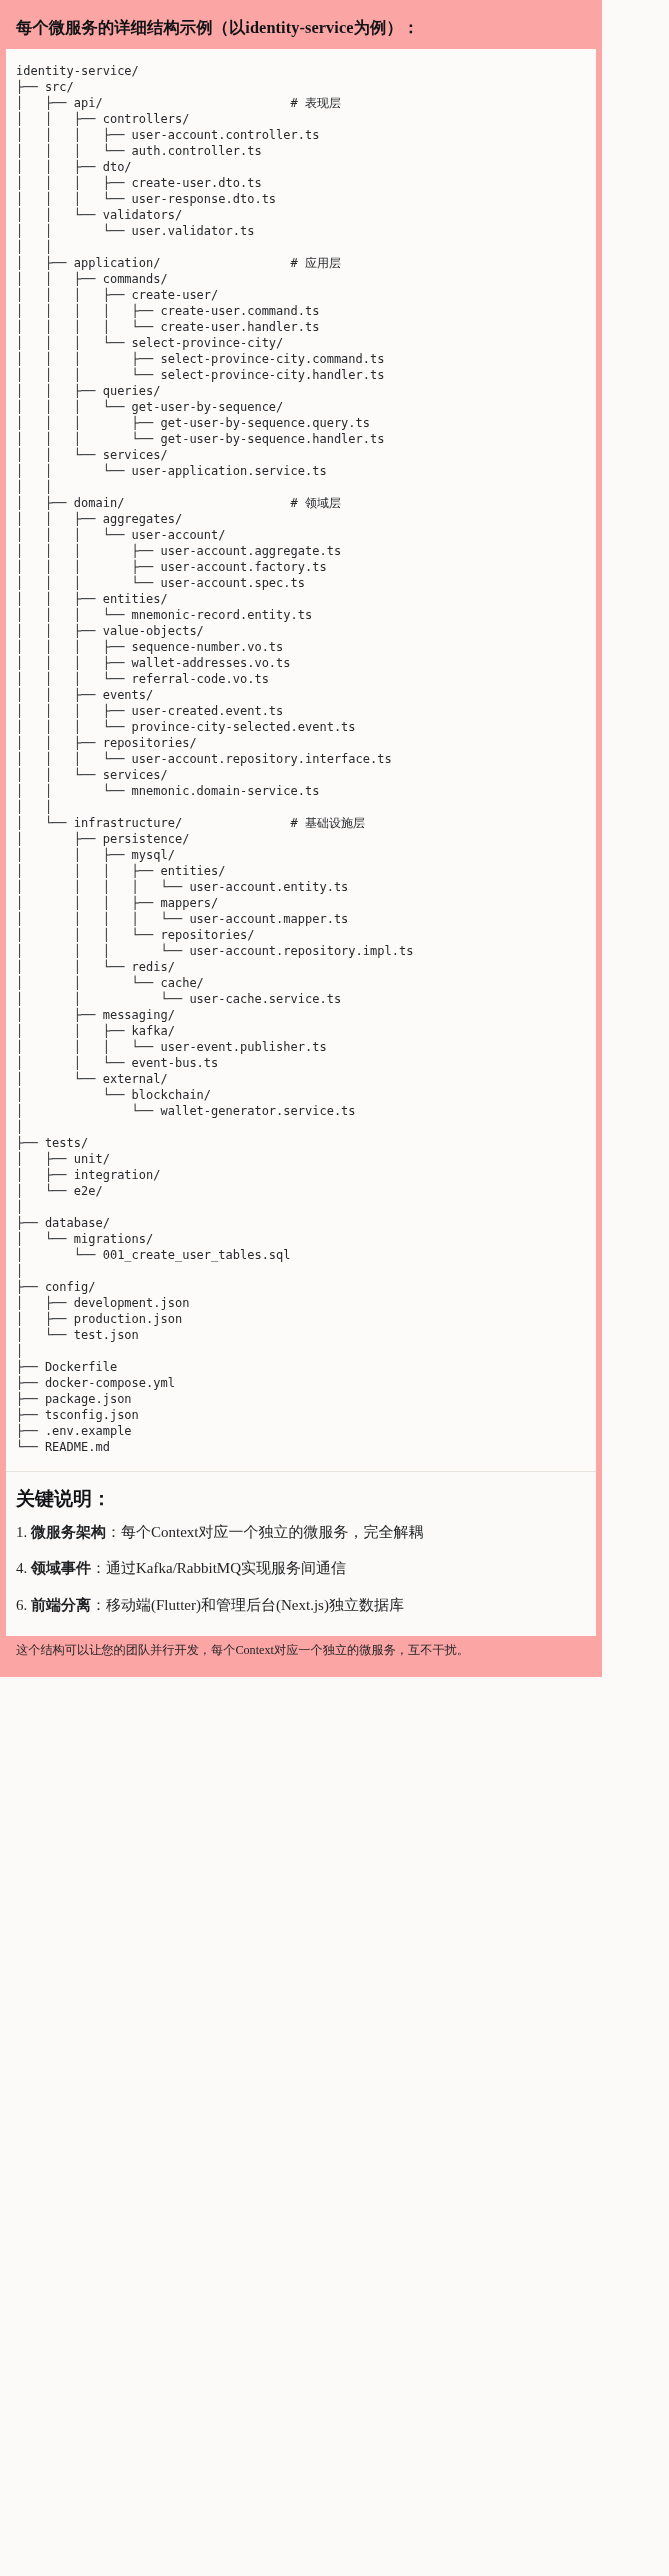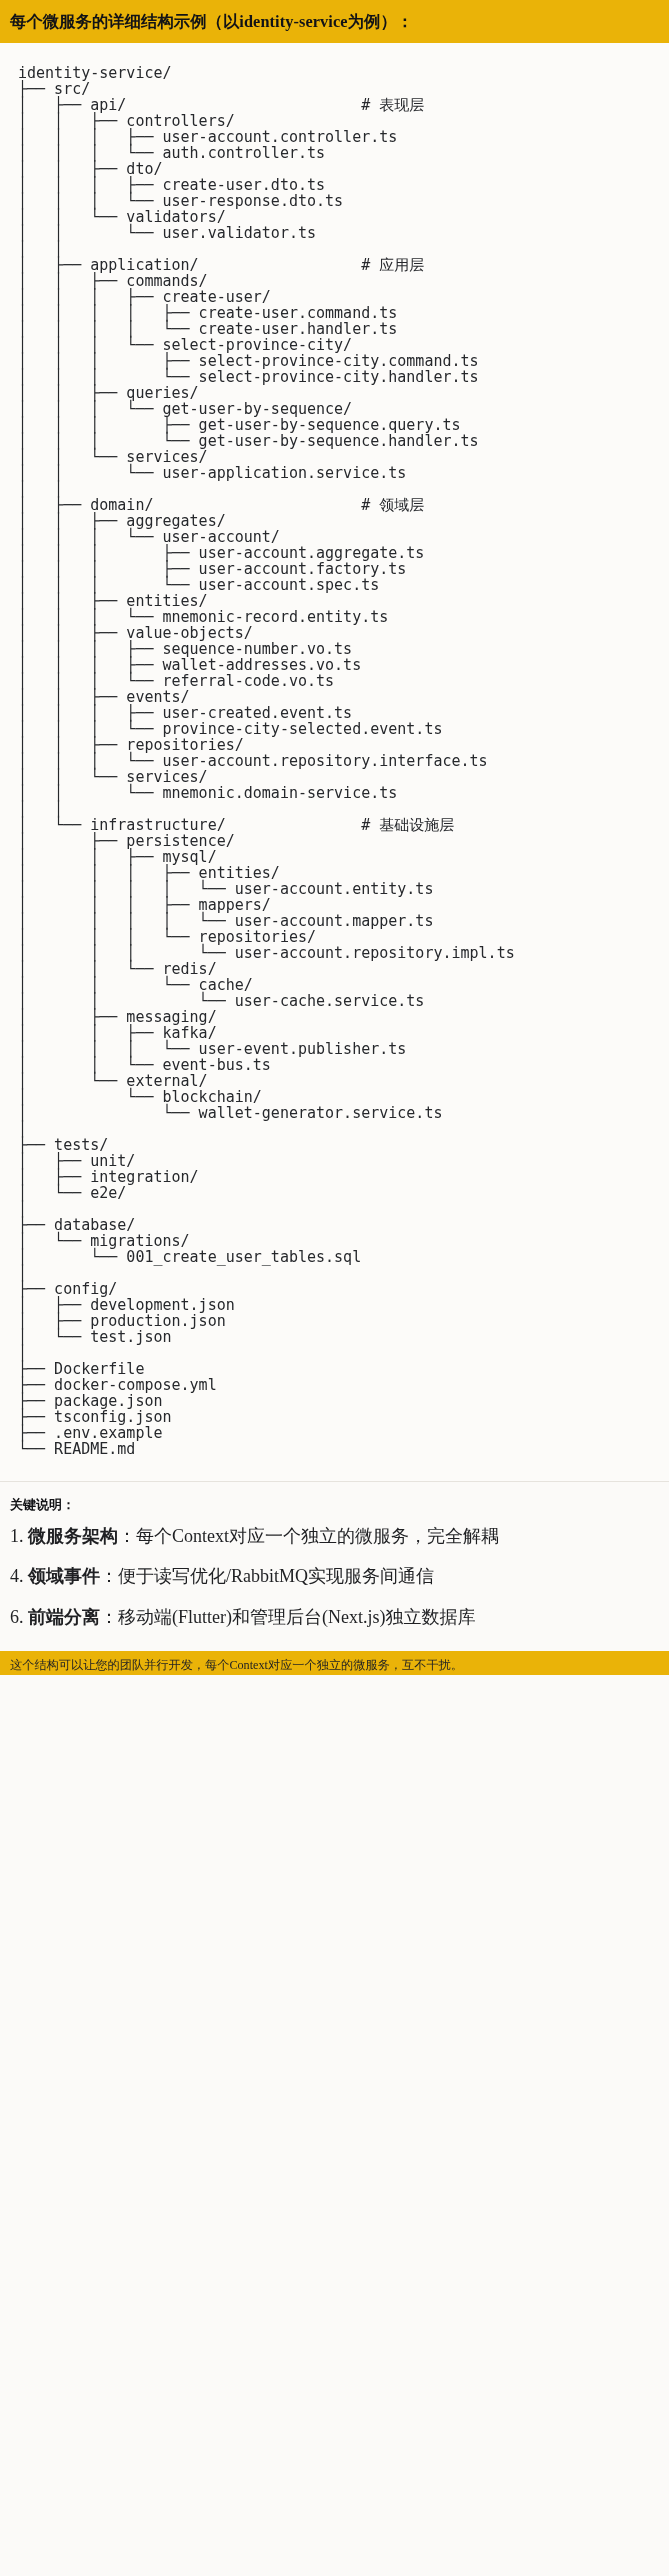--- a/index.html
+++ b/index.html
@@ -7,24 +7,24 @@
     padding: 0;
     background: #fbfaf8;
   }
   body {
     width: 669px;
     font-family: "Liberation Serif", "DejaVu Serif", serif;
     color: #1f2023;
     -webkit-font-smoothing: antialiased;
   }
   .page {
-    width: 669px;
+    width: 602px;
     box-sizing: border-box;
-    background: #eab308;
-    padding: 0;
+    background: #fca5a5;
+    padding: 6px;
   }
 
   
   .doc-title {
     font-family: "Liberation Serif", "DejaVu Serif", serif;
     font-weight: bold;
     font-size: 16.3px;
     line-height: 1.35;
     color: #121316;
     padding: 10.6px 10px 10px 10px;
@@ -41,51 +41,51 @@
   }
 
   
   .code-block {
     background: #fcfbf9;
     padding: 13.8px 10px 16.3px 10px;
     margin: 0;
     overflow: hidden;
   }
   pre.tree {
-    margin: 8px;
+    margin: 0;
     font-family: "DejaVu Sans Mono", "Liberation Mono", monospace;
-    font-size: 15px;
+    font-size: 12px;
     line-height: 16px;
     color: #26282c;
     white-space: pre;
     letter-spacing: 0px;
     tab-size: 4;
   }
 
   
   .notes {
     padding: 13.8px 10px 6.3px 10px;
     background: #fbfaf8;
   }
   .notes-title {
     font-family: "Liberation Serif", "DejaVu Serif", serif;
     font-weight: bold;
-    font-size: 13px;
+    font-size: 19px;
     line-height: 1.4;
     margin: 0 0 8.8px 0;
     color: #121316;
   }
   ol.note-list {
     margin: 0;
     padding: 0 0 0 0;
     list-style: none;
     counter-reset: noteidx;
   }
   ol.note-list li {
-    font-size: 18px;
+    font-size: 15px;
     line-height: 1.5;
     margin: 0 0 13.8px 0;
     color: #1f2023;
   }
   ol.note-list li .num {
     font-family: "Liberation Serif", "DejaVu Serif", serif;
   }
   ol.note-list li .lead {
     font-weight: bold;
   }
@@ -204,21 +204,21 @@
   <div class="notes">
     <div class="notes-title">关键说明：</div>
 
     <ol class="note-list">
       <li>
         <span class="num">1.</span>
         <span class="lead">微服务架构</span><span class="sep">：</span><span class="body">每个Context对应一个独立的微服务，完全解耦</span>
       </li>
       <li>
         <span class="num">4.</span>
-        <span class="lead">领域事件</span><span class="sep">：</span><span class="body">便于读写优化/RabbitMQ实现服务间通信</span>
+        <span class="lead">领域事件</span><span class="sep">：</span><span class="body">通过Kafka/RabbitMQ实现服务间通信</span>
       </li>
       <li>
         <span class="num">6.</span>
         <span class="lead">前端分离</span><span class="sep">：</span><span class="body">移动端(Flutter)和管理后台(Next.js)独立数据库</span>
       </li>
     </ol>
   </div>
 
   <div class="closing">这个结构可以让您的团队并行开发，每个Context对应一个独立的微服务，互不干扰。</div>
 

